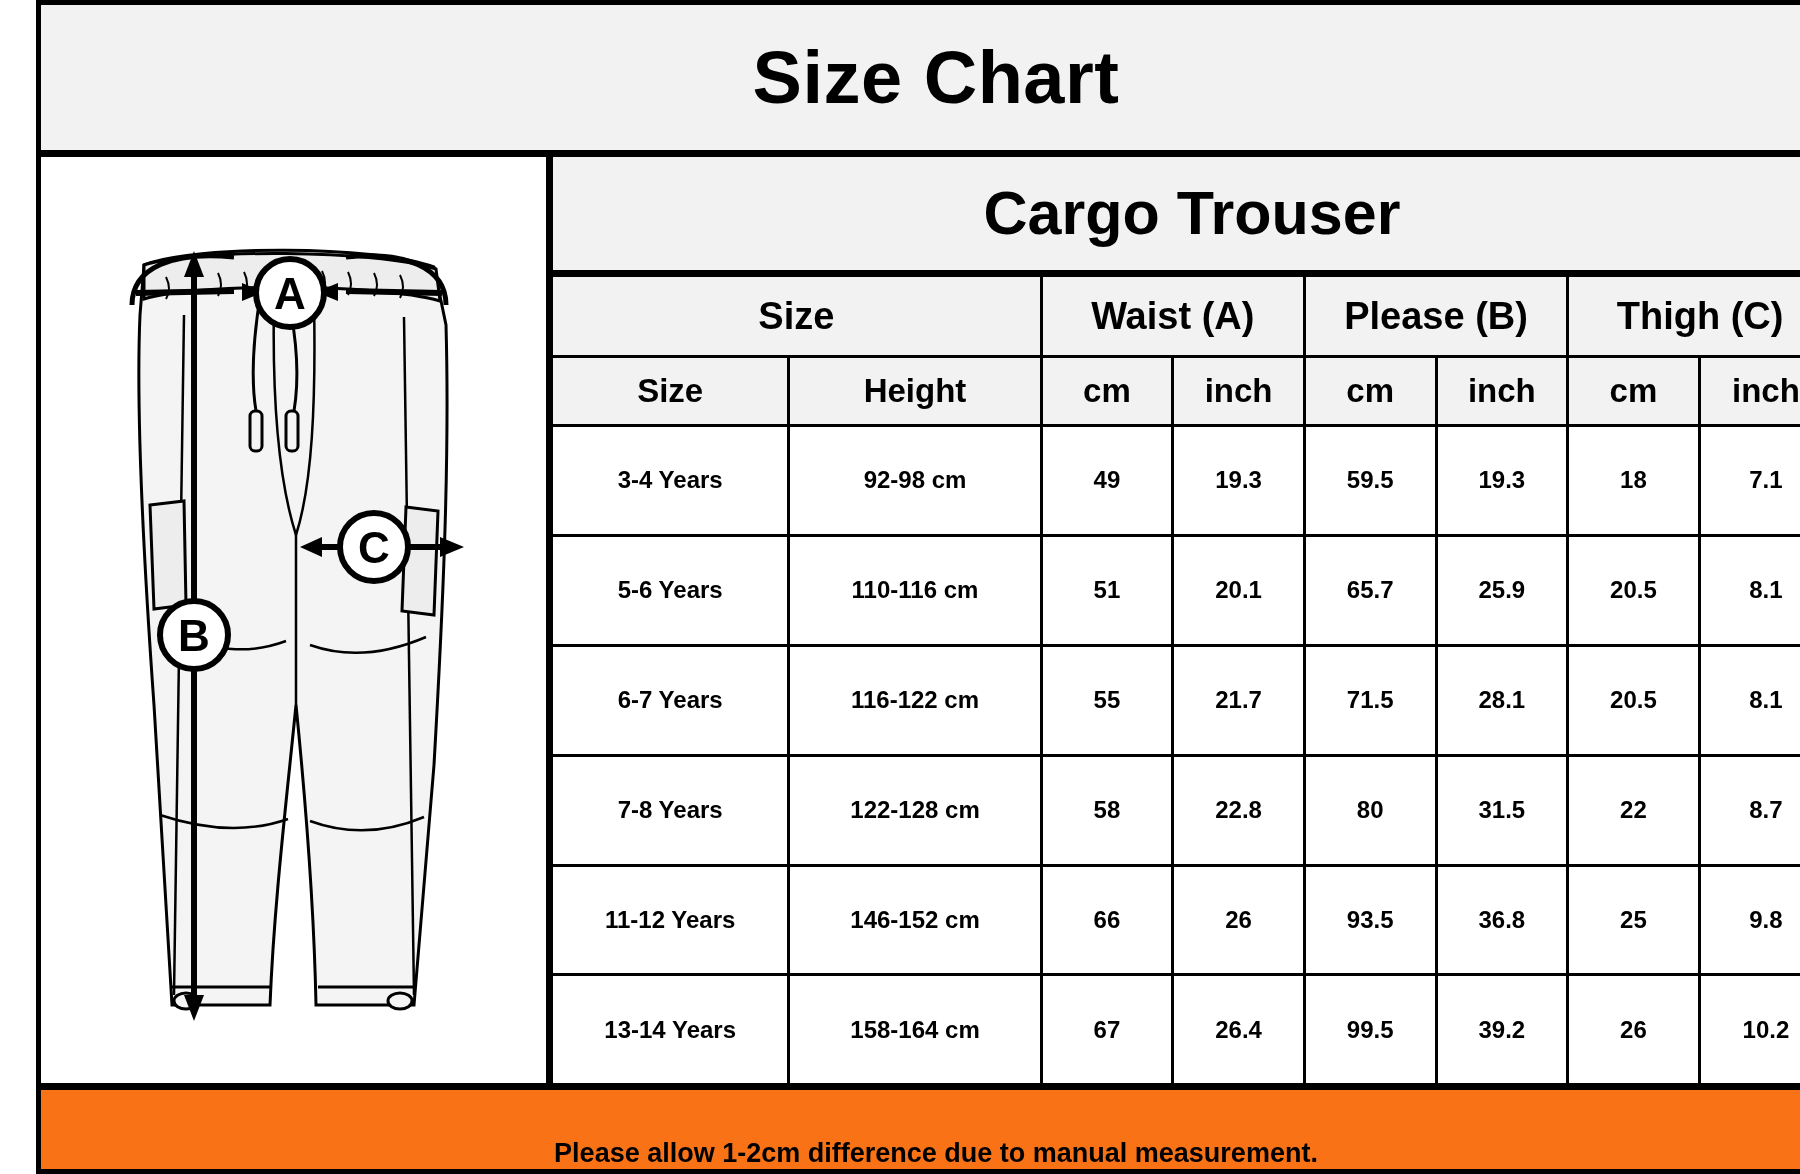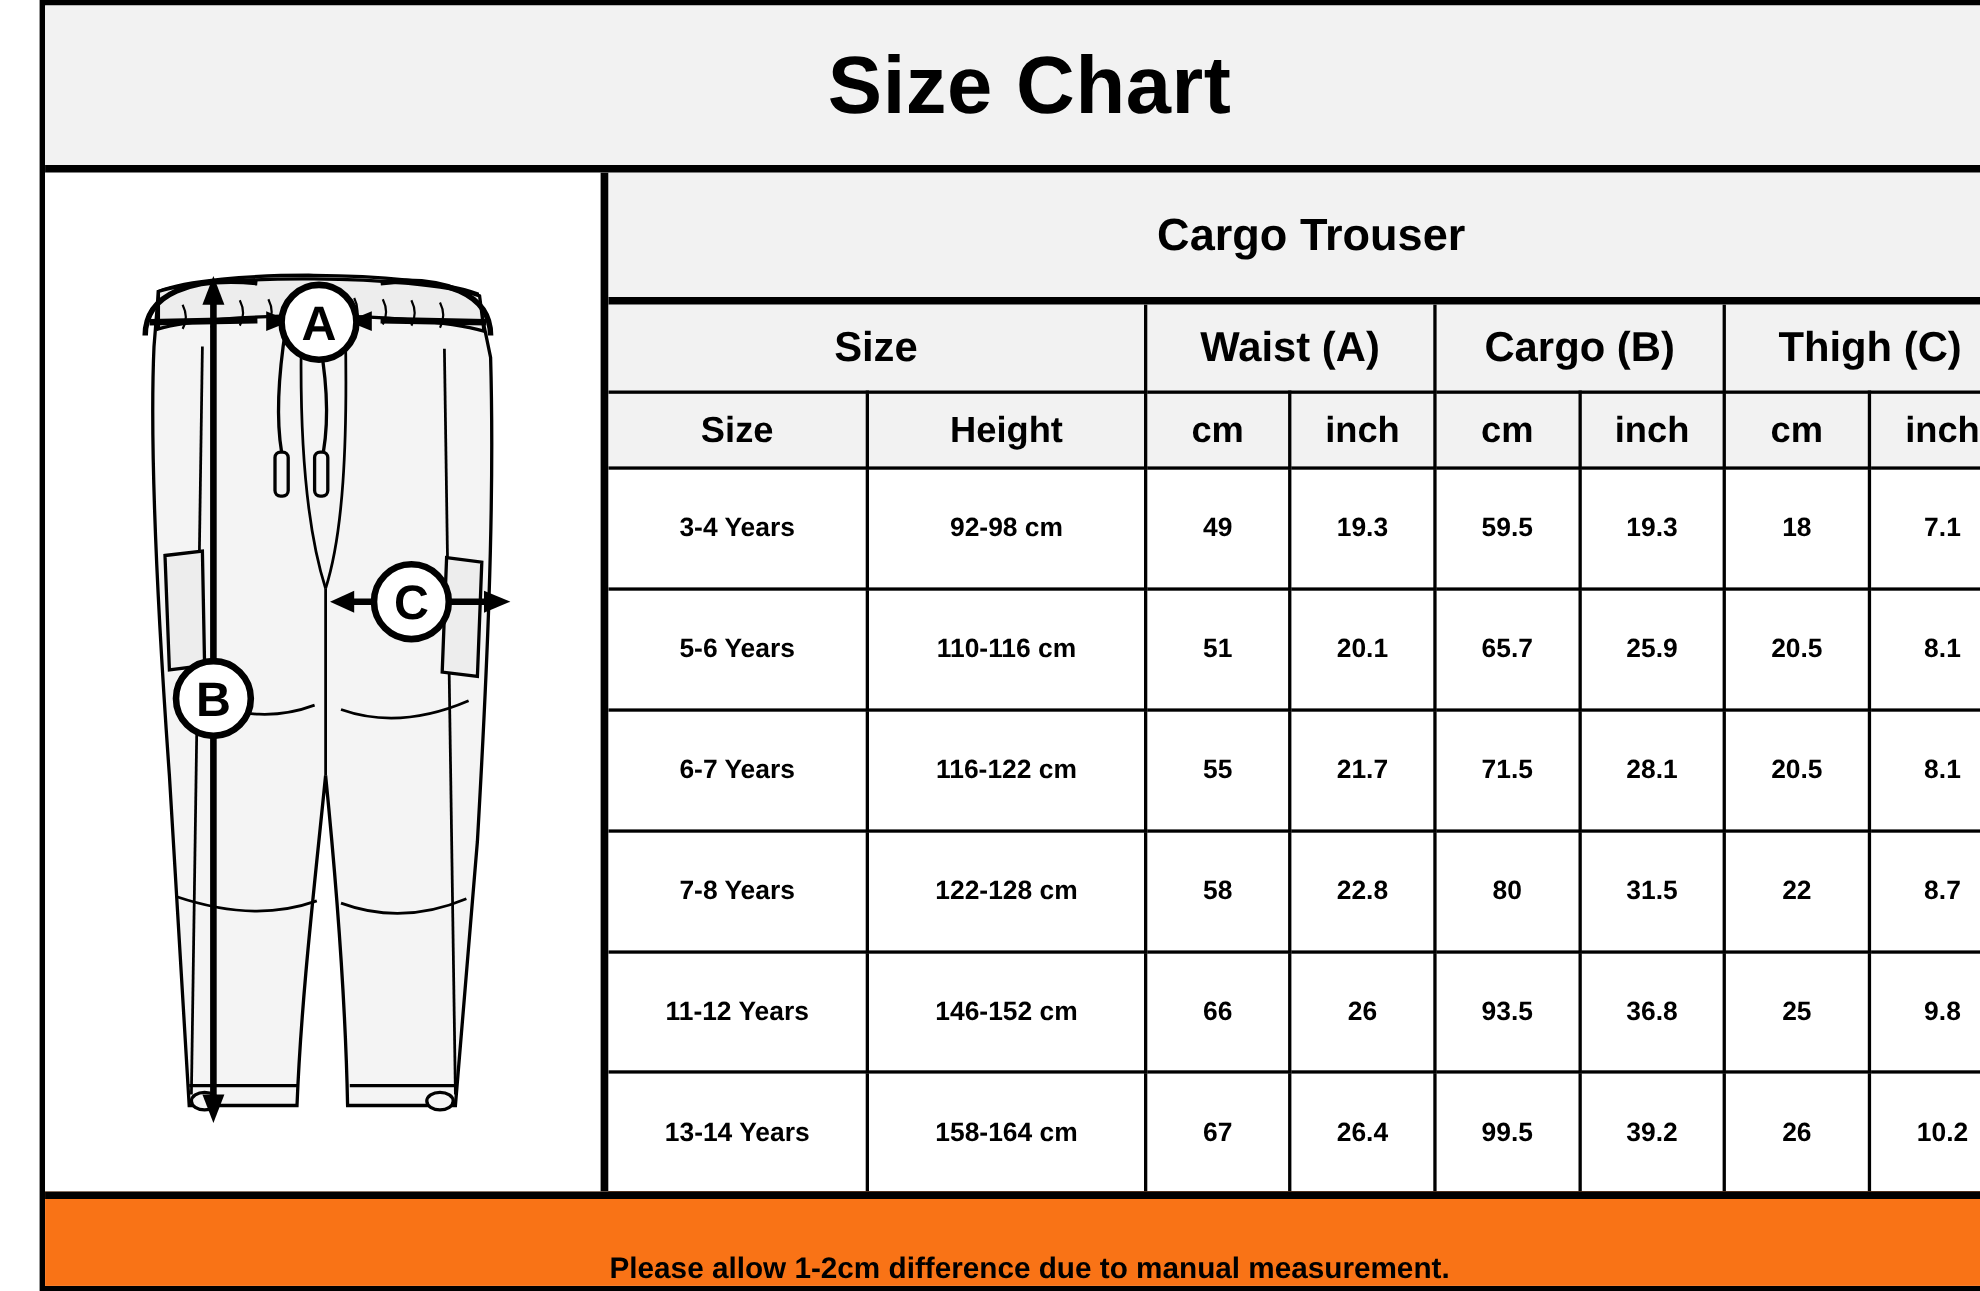--- a/index.html
+++ b/index.html
@@ -75,21 +75,21 @@
   .product-title {
     box-sizing: border-box;
     height: 120px;
     background: #f2f2f2;
     border-bottom: 7px solid #000000;
     display: flex;
     align-items: center;
     justify-content: center;
   }
   .product-title .ptext {
-    font-size: 41px;
+    font-size: 61px;
     font-weight: bold;
     line-height: 1;
   }
 
   table.size-table {
     border-collapse: collapse;
     width: 100%;
     table-layout: fixed;
     flex: 1 1 auto;
   }
@@ -263,21 +263,21 @@
             <col class="col-unit">
           <col class="col-unit">
             <col class="col-unit">
           <col class="col-unit">
             <col class="col-unit">
         </colgroup>
         <thead>
           <tr>
             <th class="hdr-group" colspan="2">Size</th>
             <th class="hdr-group" colspan="2">Waist (A)</th>
-            <th class="hdr-group" colspan="2">Cargo (B)</th>
+            <th class="hdr-group" colspan="2">Please (B)</th>
             <th class="hdr-group" colspan="2">Thigh (C)</th>
           </tr>
           <tr>
             <th class="hdr-sub">Size</th>
             <th class="hdr-sub">Height</th>
             <th class="hdr-sub">cm</th>
             <th class="hdr-sub">inch</th>
             <th class="hdr-sub">cm</th>
             <th class="hdr-sub">inch</th>
             <th class="hdr-sub">cm</th>

